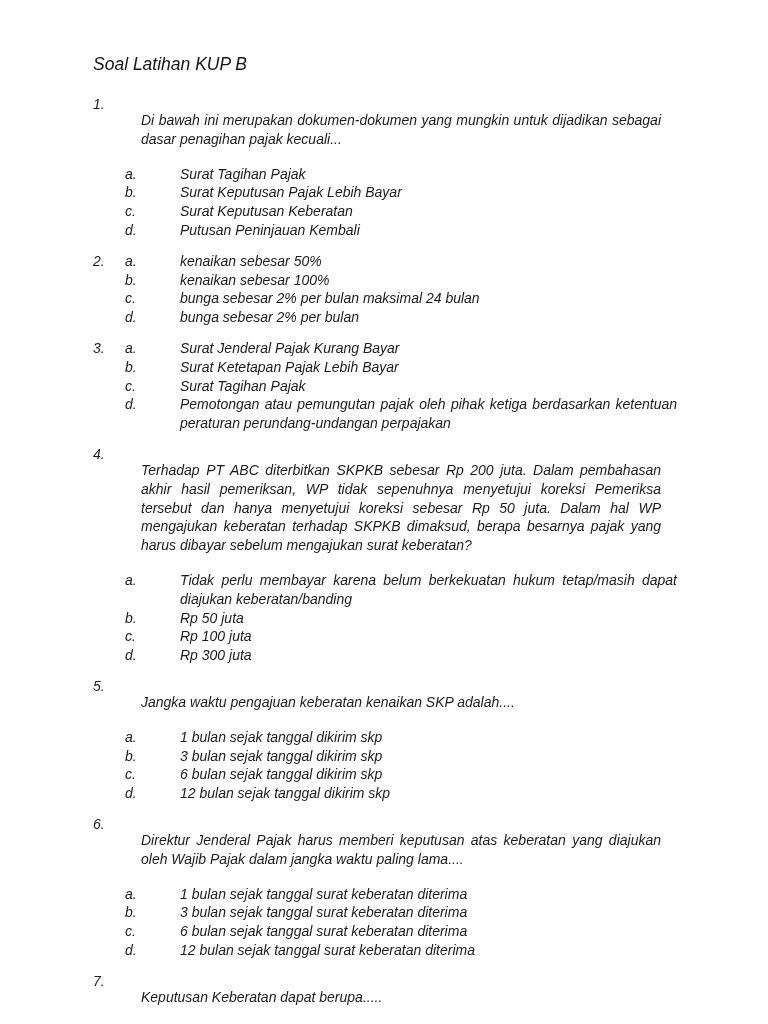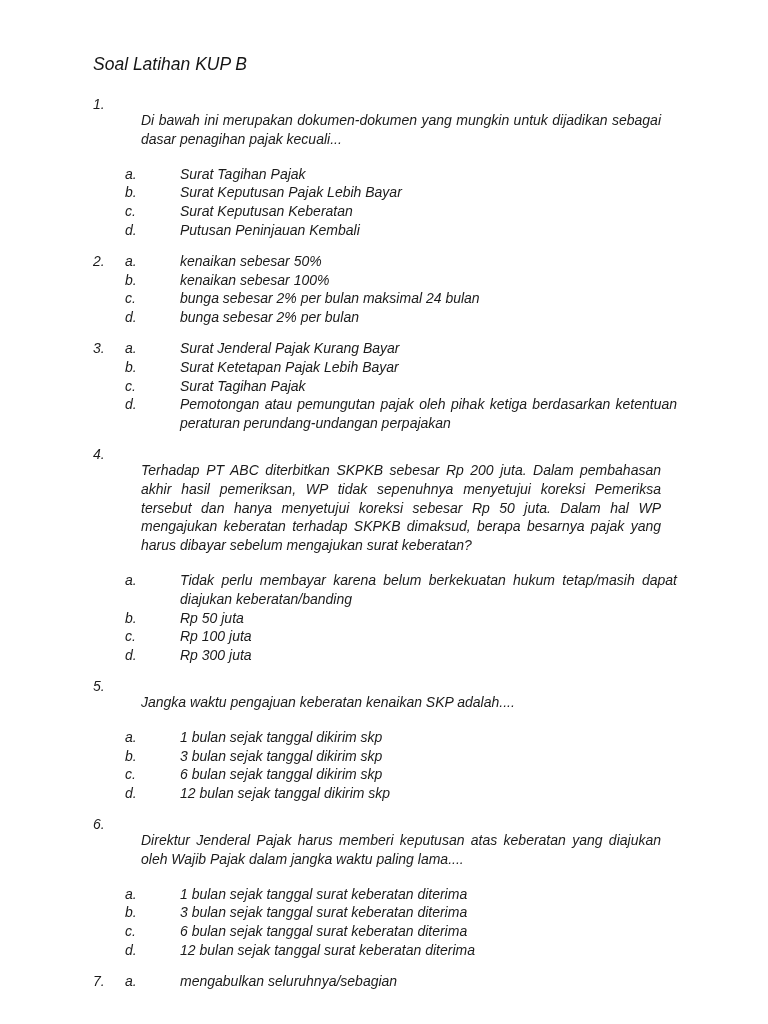--- a/index.html
+++ b/index.html
@@ -186,20 +186,21 @@
             <li class="option">
     <span class="opt-letter">d.</span>
     <span class="opt-text">12 bulan sejak tanggal surat keberatan diterima</span>
   </li>
           </ol>
     </div>
   </li>
       <li class="question">
     <span class="q-num">7.</span>
     <div class="q-body">
+      <p class="q-text">Keputusan Keberatan dapat berupa.....</p>
       <ol class="options">
             <li class="option">
     <span class="opt-letter">a.</span>
     <span class="opt-text">mengabulkan seluruhnya/sebagian</span>
   </li>
           </ol>
     </div>
   </li>
     </ol>
 </div>

